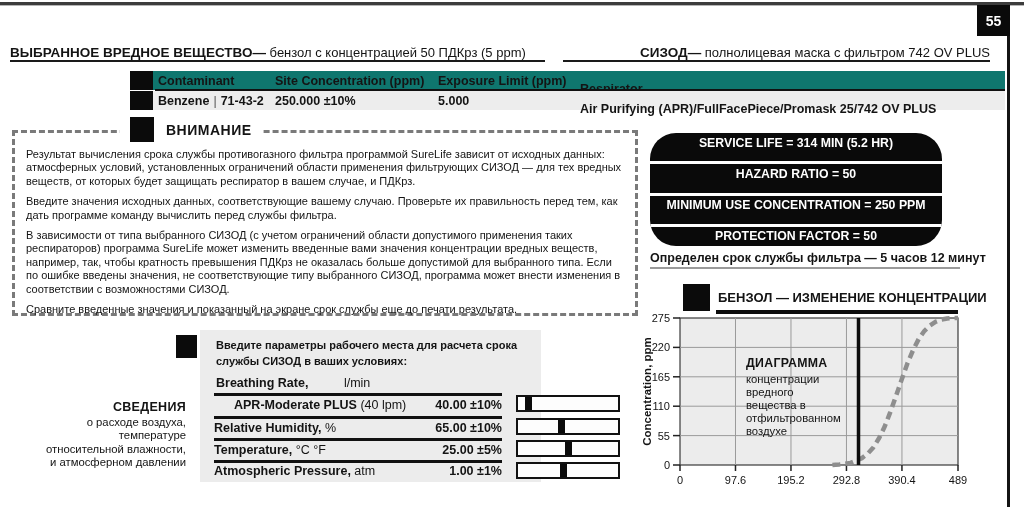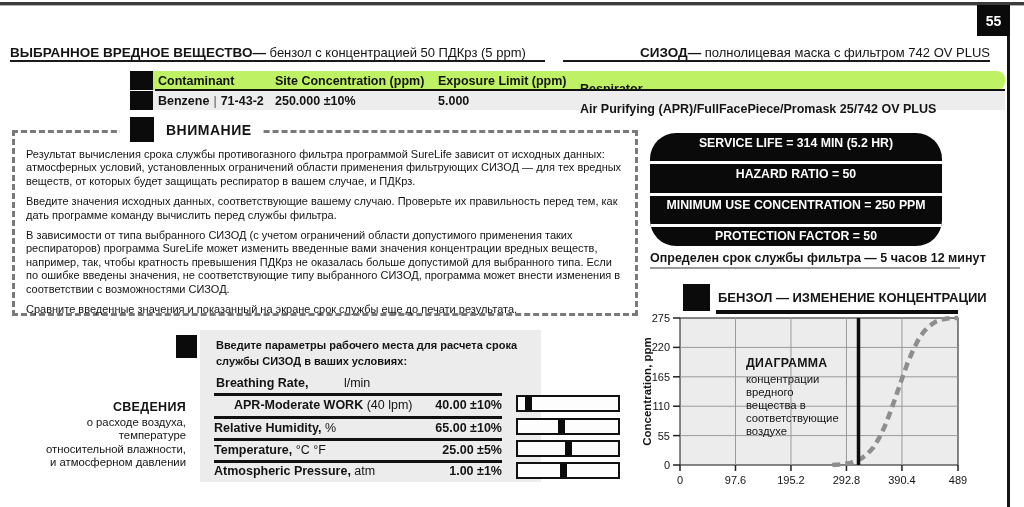--- a/index.html
+++ b/index.html
@@ -19,21 +19,21 @@
               font-weight:bold; font-size:14px; display:flex; align-items:center; justify-content:center; }
 
   
   .hdr-left { left:10px; top:45px; font-size:13px; white-space:nowrap; }
   .hdr-right { left:563px; top:45px; width:427px; text-align:right; font-size:13px; white-space:nowrap; }
   .hdr-title { font-weight:bold; font-size:13.5px; }
   .hdr-underline { top:60px; height:2px; background:#1a1a1a; }
 
   
   .tbl-row { left:130px; width:875px; height:19px; display:flex; align-items:center; font-size:12.5px; font-weight:bold; }
-  .tbl-head { top:71px; background:#bef264;border-radius:8px; }
+  .tbl-head { top:71px; background:#0f766e; }
   .tbl-data { top:91px; background:#ededed; }
   .tbl-sq { width:23px; height:19px; background:#0b0b0b; flex:0 0 23px; }
   .c1 { width:122px; padding-left:5px; }
   .c2 { width:163px; }
   .c3 { width:142px; }
   .c4 { flex:1;margin-top:16px; }
   .tbl-underline { left:155px; top:89px; width:850px; height:2.5px; background:#111; }
   .cas-sep { font-weight:normal; color:#555; padding:0 4px; }
 
   
@@ -177,33 +177,33 @@
       <text x="30" y="10" text-anchor="end" font-size="11" font-family="Liberation Sans, sans-serif" fill="#141414">275</text>
       <text x="0" y="0" text-anchor="middle" font-size="11.5" font-weight="bold" font-family="Liberation Sans, sans-serif" fill="#141414" transform="translate(11,79.5) rotate(-90)">Concentration, ppm</text>
       <polyline points="192.4,153.0 199.2,152.5 204.9,151.9 210.6,150.9 216.2,148.7 221.9,146.1 227.6,141.8 233.3,135.4 239.0,126.3 244.7,114.5 250.3,100.1 256.0,84.0 261.7,67.5 267.4,51.4 273.1,38.1 278.8,26.8 284.5,18.8 290.1,13.5 295.8,9.7 301.5,7.6 307.2,6.5 312.9,6.0 318.0,6.0" fill="none" stroke="#8e8e8e" stroke-width="4.5" stroke-dasharray="8 5" stroke-linejoin="round"></polyline>
       <line x1="218.51124744376278" y1="6" x2="218.51124744376278" y2="153" stroke="#0c0c0c" stroke-width="3.5"></line>
     </svg>
   <div class="abs chart-anno" id="chart-anno">
     <div class="anno-title">ДИАГРАММА</div>
   <div>концентрации</div>
       <div>вредного</div>
       <div>вещества в</div>
-      <div>соответствующие</div>
+      <div>отфильтрованном</div>
       <div>воздухе</div>
     </div>
 
   <div class="abs sq form-sq"></div>
   <div class="abs form-panel">
     <div class="form-intro">Введите параметры рабочего места для расчета срока службы СИЗОД в ваших условиях:</div>
     <div class="breath-label">
       <b>Breathing Rate,</b> <span class="unit">l/min</span>
     </div>
     <div class="frule" style="top:63px;"></div>
     <div class="form-row" style="top:66px;">
-      <span class="lbl indent"><span>APR-Moderate WORK</span> <span class="rest">(40 lpm)</span></span>
+      <span class="lbl indent"><span>APR-Moderate PLUS</span> <span class="rest">(40 lpm)</span></span>
       <span class="val"><span>40.00</span> <span>±10%</span></span>
     </div>
     <div class="frule" style="top:86px;"></div>
     <div class="form-row" style="top:89px;">
       <span class="lbl"><span>Relative Humidity,</span> <span class="rest">%</span></span>
       <span class="val"><span>65.00</span> <span>±10%</span></span>
     </div>
     <div class="frule" style="top:108px;"></div>
     <div class="form-row" style="top:111px;">
       <span class="lbl"><span>Temperature,</span> <span class="rest">°C °F</span></span>

